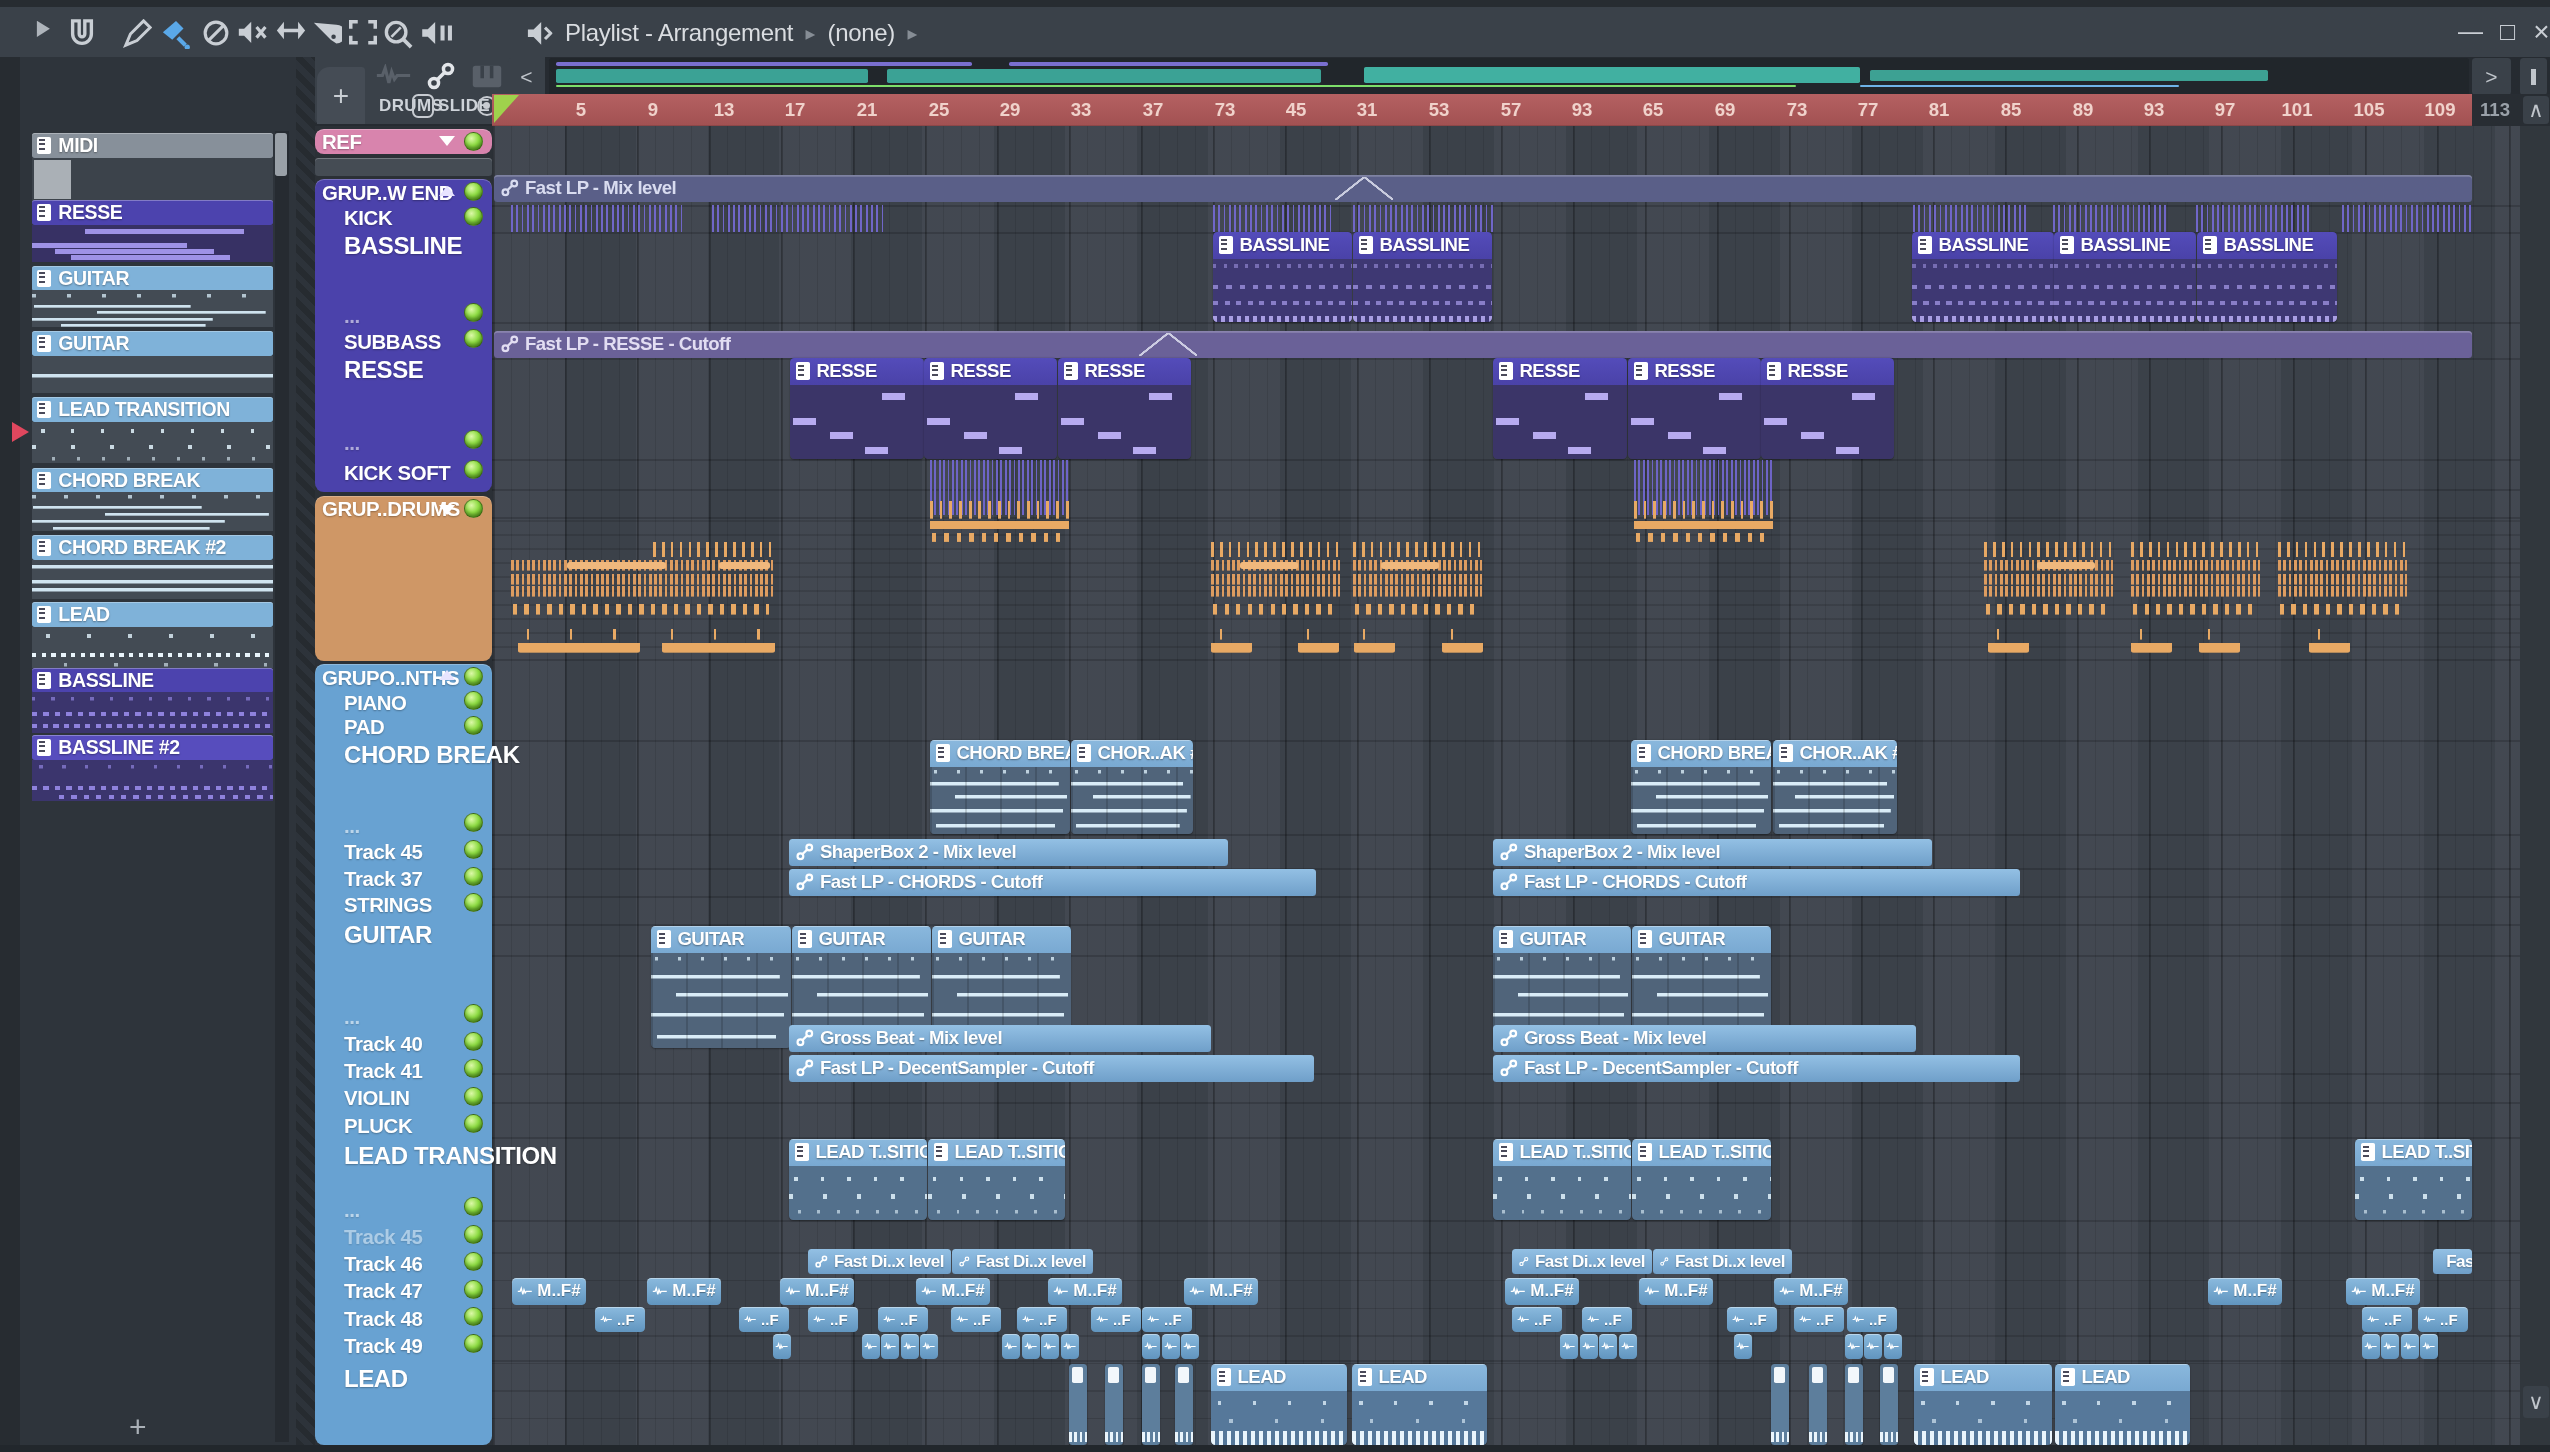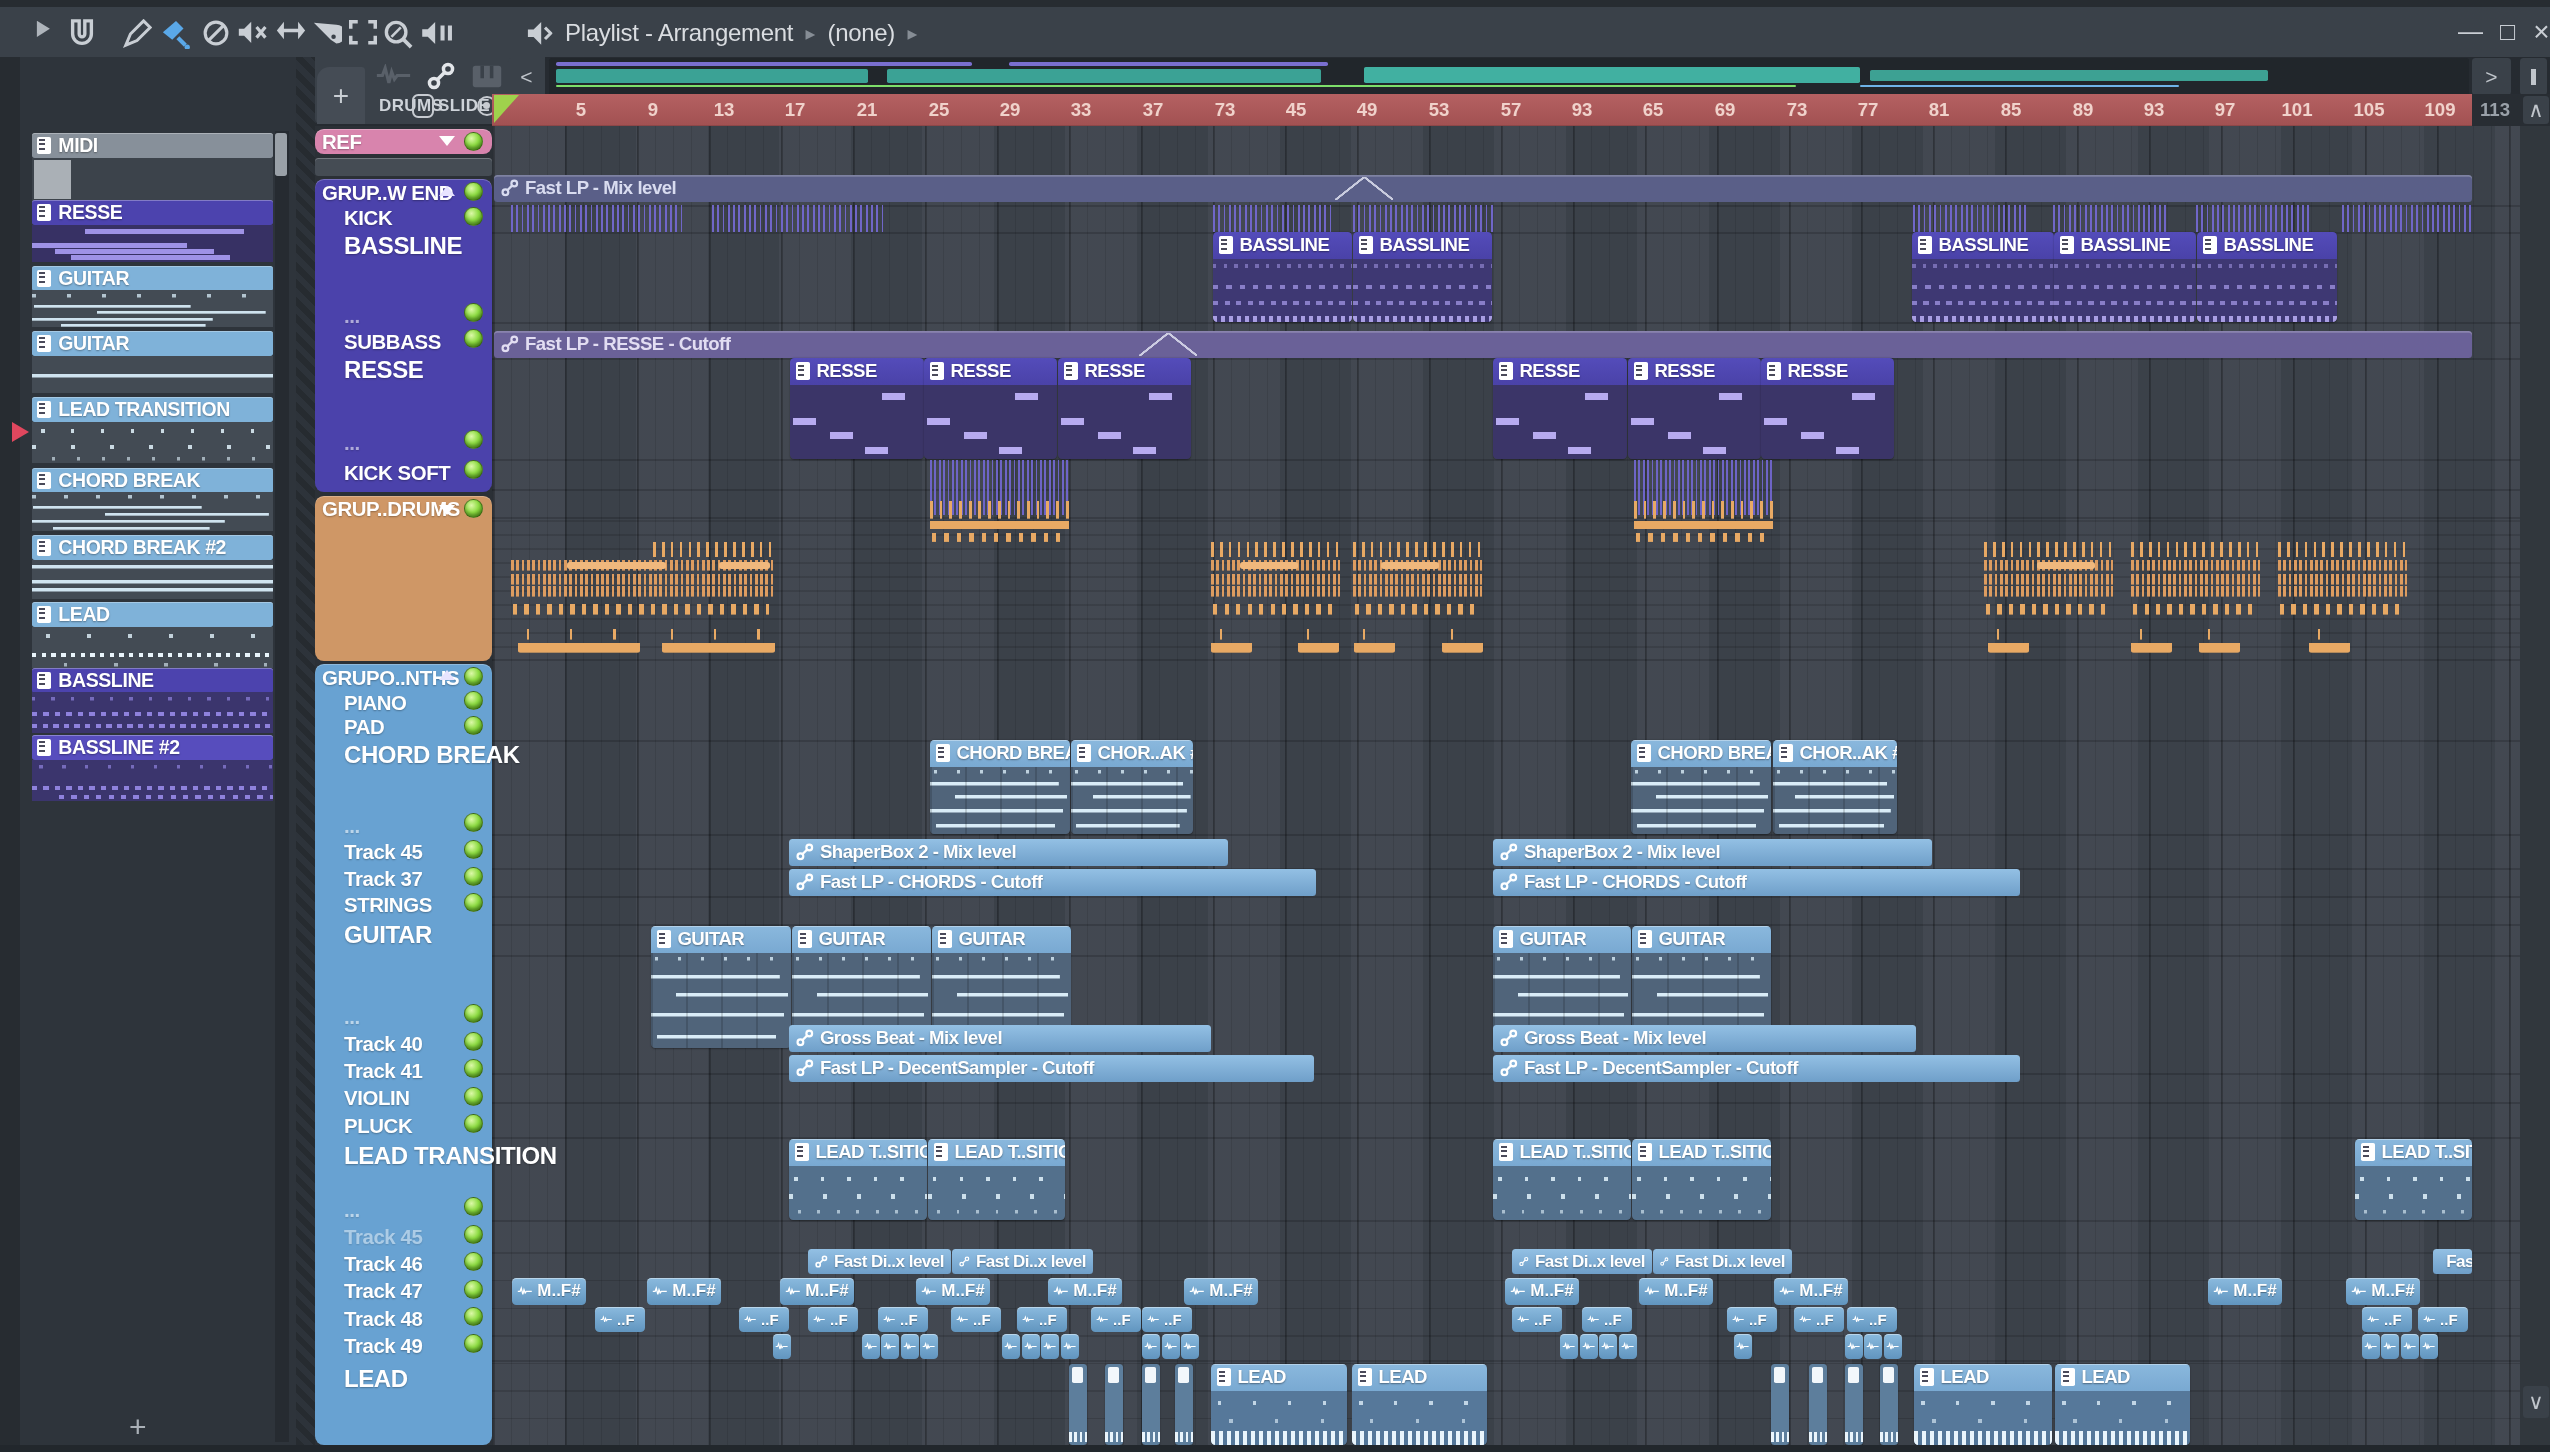--- a/index.html
+++ b/index.html
@@ -441,21 +441,21 @@
 <span class="tick" style="left:653px">9</span>
 <span class="tick" style="left:724px">13</span>
 <span class="tick" style="left:795px">17</span>
 <span class="tick" style="left:867px">21</span>
 <span class="tick" style="left:939px">25</span>
 <span class="tick" style="left:1010px">29</span>
 <span class="tick" style="left:1081px">33</span>
 <span class="tick" style="left:1153px">37</span>
 <span class="tick" style="left:1225px">73</span>
 <span class="tick" style="left:1296px">45</span>
-<span class="tick" style="left:1367px">49</span>
+<span class="tick" style="left:1367px">31</span>
 <span class="tick" style="left:1439px">53</span>
 <span class="tick" style="left:1511px">57</span>
 <span class="tick" style="left:1582px">93</span>
 <span class="tick" style="left:1653px">65</span>
 <span class="tick" style="left:1725px">69</span>
 <span class="tick" style="left:1797px">73</span>
 <span class="tick" style="left:1868px">77</span>
 <span class="tick" style="left:1939px">81</span>
 <span class="tick" style="left:2011px">85</span>
 <span class="tick" style="left:2083px">89</span>

